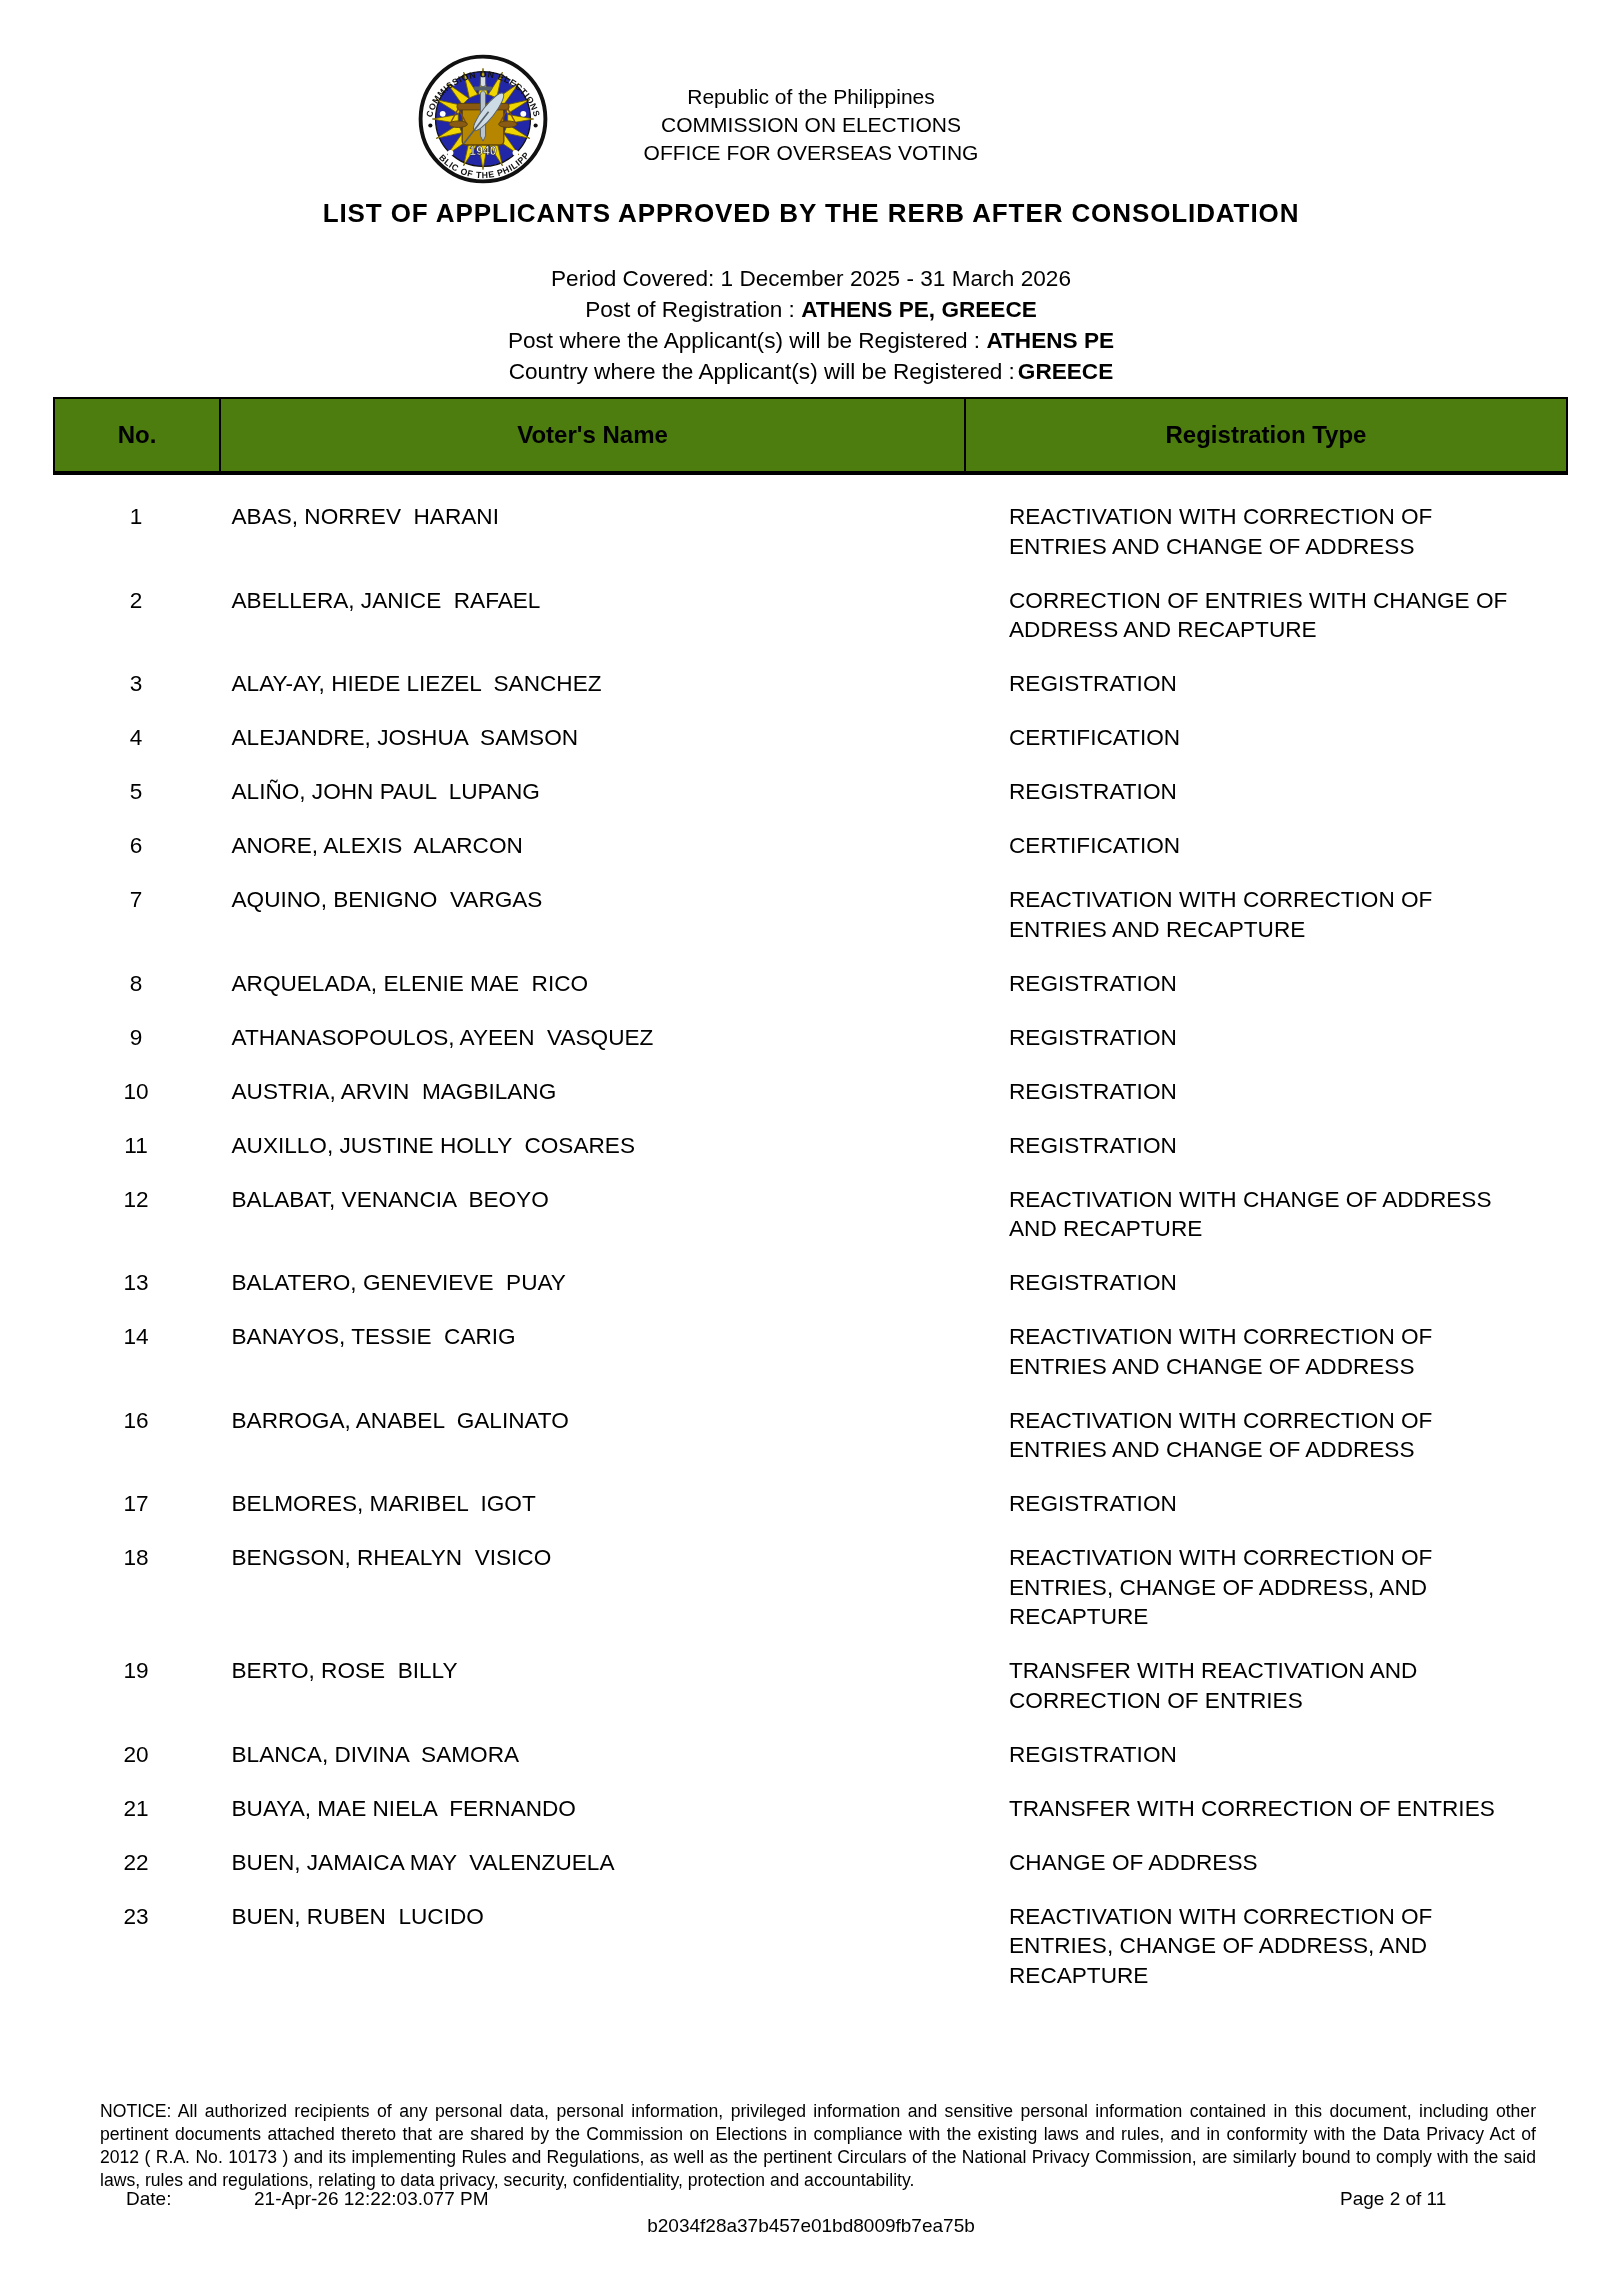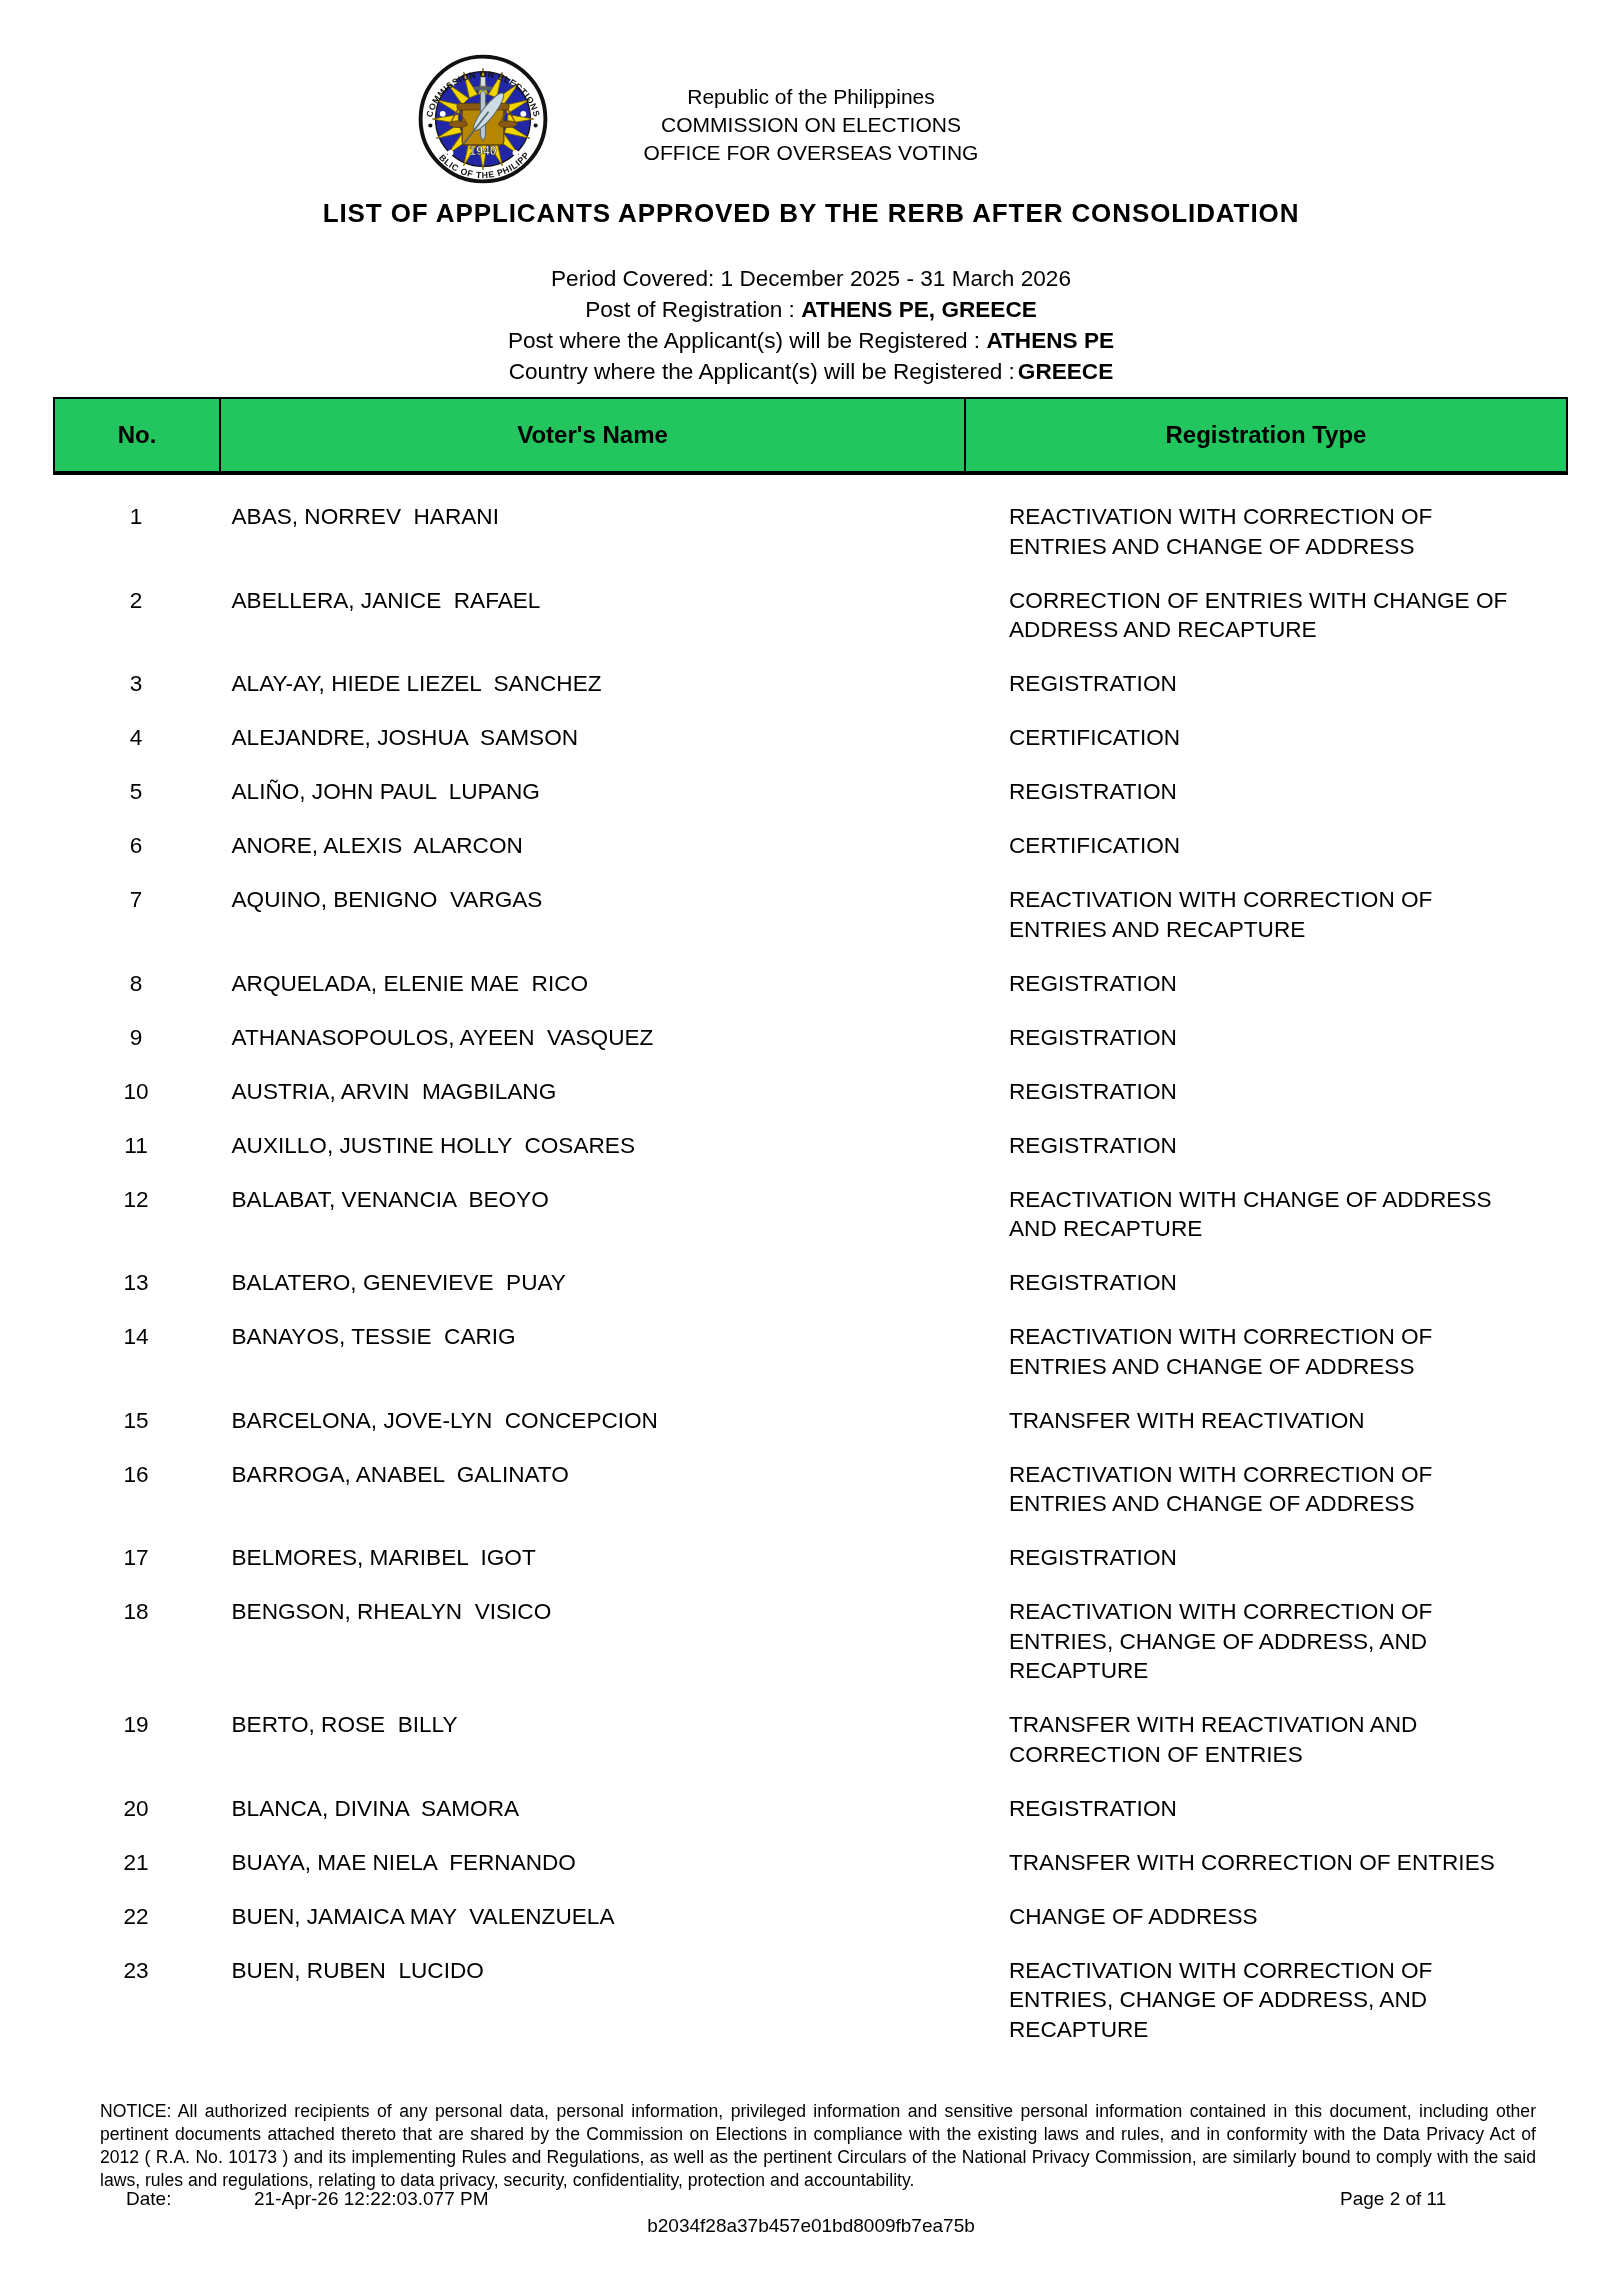--- a/index.html
+++ b/index.html
@@ -28,21 +28,21 @@
     text-align:center; font-size:22.6px; line-height:31px;
   }
   .meta-block b { font-weight:bold; }
   .v { margin-left:6.3px;text-align:center; }
   .v-far { margin-left:3px; }
 
   
   .tbl { position:absolute; top:397px; left:53px; width:1515px; }
   .thead {
     display:flex; align-items:stretch;
-    background:#22c55e;
+    background:#4d7c0f;
     border:2.5px solid #000; border-bottom:4.4px solid #000;
     height:78px;
   }
   .th {
     display:flex; align-items:center; justify-content:center;
     font-size:24px; font-weight:bold;
   }
   .th-no   { width:166px;  border-right:2.5px solid #000; }
   .th-name { width:745px; border-right:2.5px solid #000; }
   .th-type { flex:1; }
@@ -238,25 +238,20 @@
       <div class="c-name">BALATERO, GENEVIEVE  PUAY</div>
       <div class="c-type">REGISTRATION</div>
     </div>
 
     <div class="trow">
       <div class="c-no">14</div>
       <div class="c-name">BANAYOS, TESSIE  CARIG</div>
       <div class="c-type">REACTIVATION WITH CORRECTION OF ENTRIES AND CHANGE OF ADDRESS</div>
     </div>
 
-    <div class="trow">
-      <div class="c-no">15</div>
-      <div class="c-name">BARCELONA, JOVE-LYN  CONCEPCION</div>
-      <div class="c-type">TRANSFER WITH REACTIVATION</div>
-    </div>
 
     <div class="trow">
       <div class="c-no">16</div>
       <div class="c-name">BARROGA, ANABEL  GALINATO</div>
       <div class="c-type">REACTIVATION WITH CORRECTION OF ENTRIES AND CHANGE OF ADDRESS</div>
     </div>
 
     <div class="trow">
       <div class="c-no">17</div>
       <div class="c-name">BELMORES, MARIBEL  IGOT</div>

